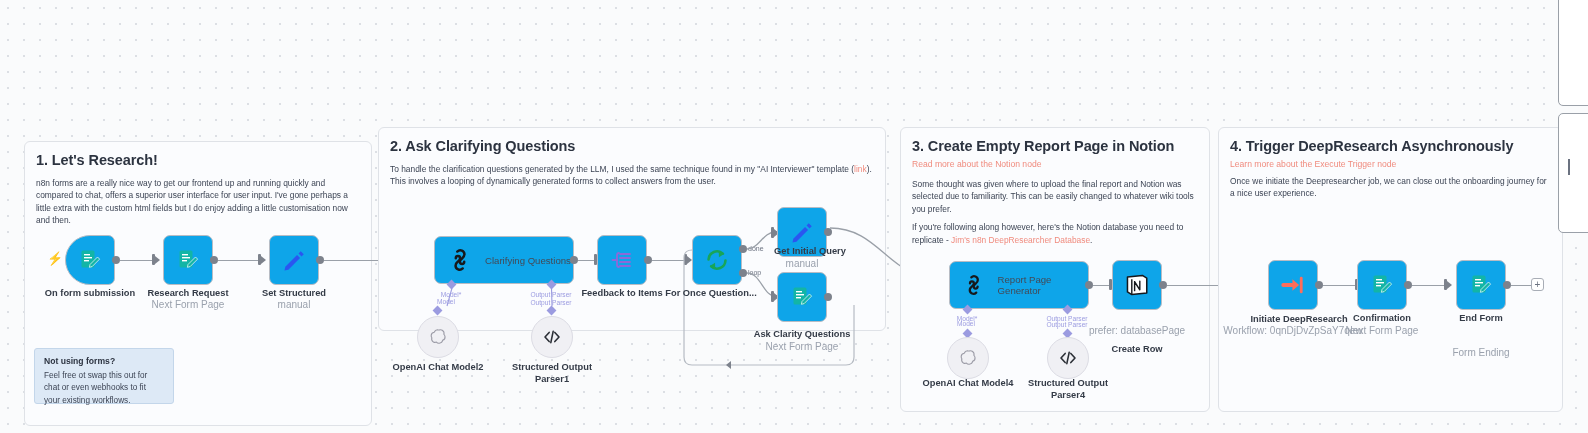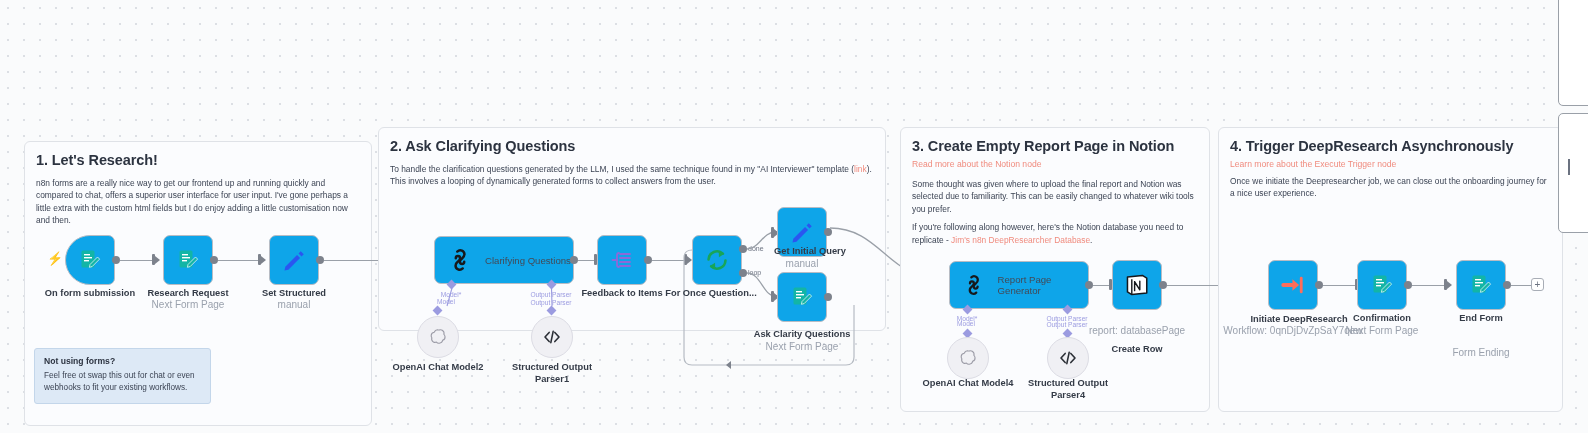--- a/index.html
+++ b/index.html
@@ -143,21 +143,21 @@
 </head>
 <body>
 
 <div class="panel" style="left:24px; top:141px; width:348px; height:285px;">
   <div class="pad">
     <div class="panel-title">1. Let's Research!</div>
     <div class="panel-body">n8n forms are a really nice way to get our frontend up and running quickly and compared to chat, offers a superior user interface for user input. I've gone perhaps a little extra with the custom html fields but I do enjoy adding a little customisation now and then.</div>
   </div>
 </div>
 
-<div class="sticky" style="left:34px; top:348px; width:177px; height:56px;">
+<div class="sticky" style="left:34px; top:348px; width:140px; height:56px;">
   <div class="sticky-title">Not using forms?</div>
   <div class="sticky-body">Feel free ot swap this out for chat or even webhooks to fit your existing workflows.</div>
 </div>
 
 <div class="bolt" style="left:47px; top:252px;">⚡</div>
 
 <div class="node trigger" style="left:65px; top:235px;">
   <svg width="24" height="24" viewBox="0 0 24 24">
     <rect x="3.5" y="2.5" width="13" height="17" rx="1.6" fill="#13b5a6"></rect>
     <rect x="6" y="6" width="6" height="1.4" fill="#fff"></rect>
@@ -381,21 +381,21 @@
 
 <div class="node" style="left:1112px; top:260px;">
   <svg width="26" height="26" viewBox="0 0 24 24">
     <path d="M3.2 4.6 L17 3.2 L21 5.6 L21 19.4 L7.2 20.8 L3.2 18.4 Z" fill="#ffffff" stroke="#15181c" stroke-width="1.4" stroke-linejoin="round"></path>
     <path d="M7.2 6.6 L7.2 20.6" stroke="#15181c" stroke-width="1.3"></path>
     <path d="M9.8 9 L9.8 17.2 M9.8 9 L14.6 16.4 M14.6 16.4 L14.6 8.4" stroke="#15181c" stroke-width="1.3" fill="none" stroke-linecap="round"></path>
   </svg>
 </div>
 <div class="dot" style="left:1159px; top:281px;"></div>
 <div class="node-caption" style="left:1137px; top:313px;margin-top:31px;">Create Row</div>
-<div class="node-sub" style="left:1137px; top:325px;">report: databasePage</div>
+<div class="node-sub" style="left:1137px; top:325px;">prefer: databasePage</div>
 
 <div class="wire" style="left:1167px; top:284.5px; width:96px;"></div>
 <div class="stub" style="left:1263px; top:279px;"></div>
 <div class="arrow" style="left:1266px; top:281px;"></div>
 
 <div class="panel" style="left:1218px; top:127px; width:345px; height:285px;">
   <div class="pad">
     <div class="panel-title">4. Trigger DeepResearch Asynchronously</div>
     <div class="panel-link">Learn more about the Execute Trigger node</div>
     <div class="panel-body p2">Once we initiate the Deepresearcher job, we can close out the onboarding journey for a nice user experience.</div>

